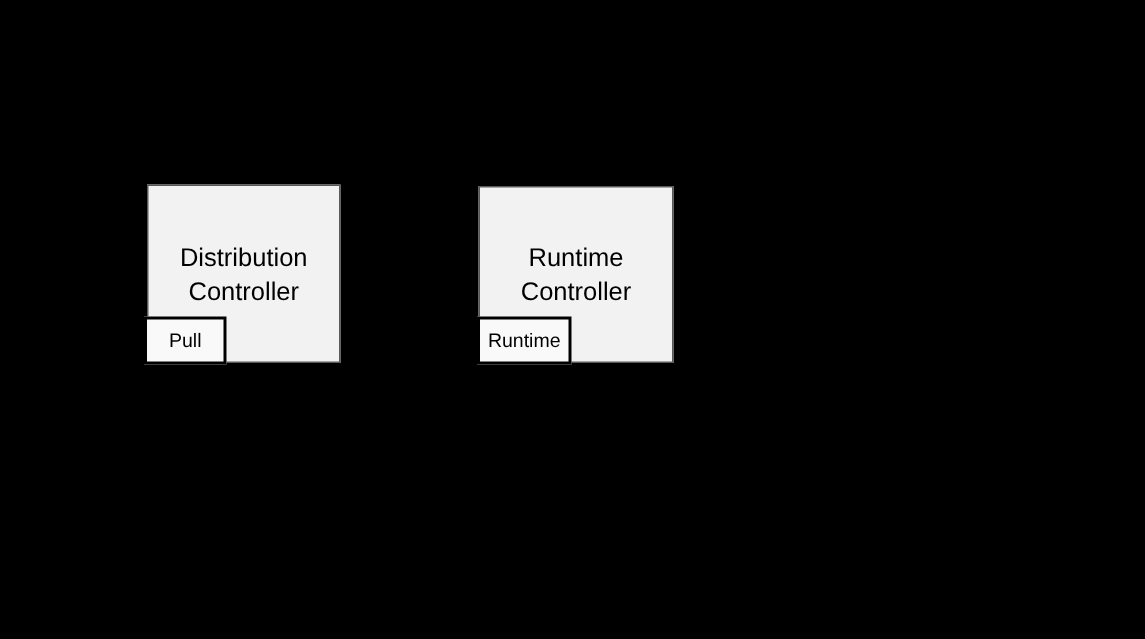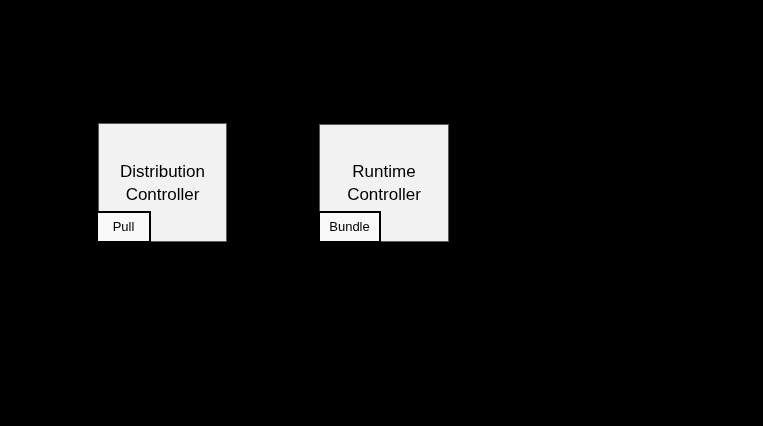--- a/index.html
+++ b/index.html
@@ -72,17 +72,17 @@
 
   <div class="badge badge-pull">
     <span class="badge-label">Pull</span>
   </div>
 
   <div class="node node-bundle">
     <div class="node-label">Runtime Controller</div>
   </div>
 
   <div class="badge badge-unpack">
-    <span class="badge-label">Bundle</span>
+    <span class="badge-label">Runtime</span>
   </div>
 
 
 </div>
 
 </body></html>

